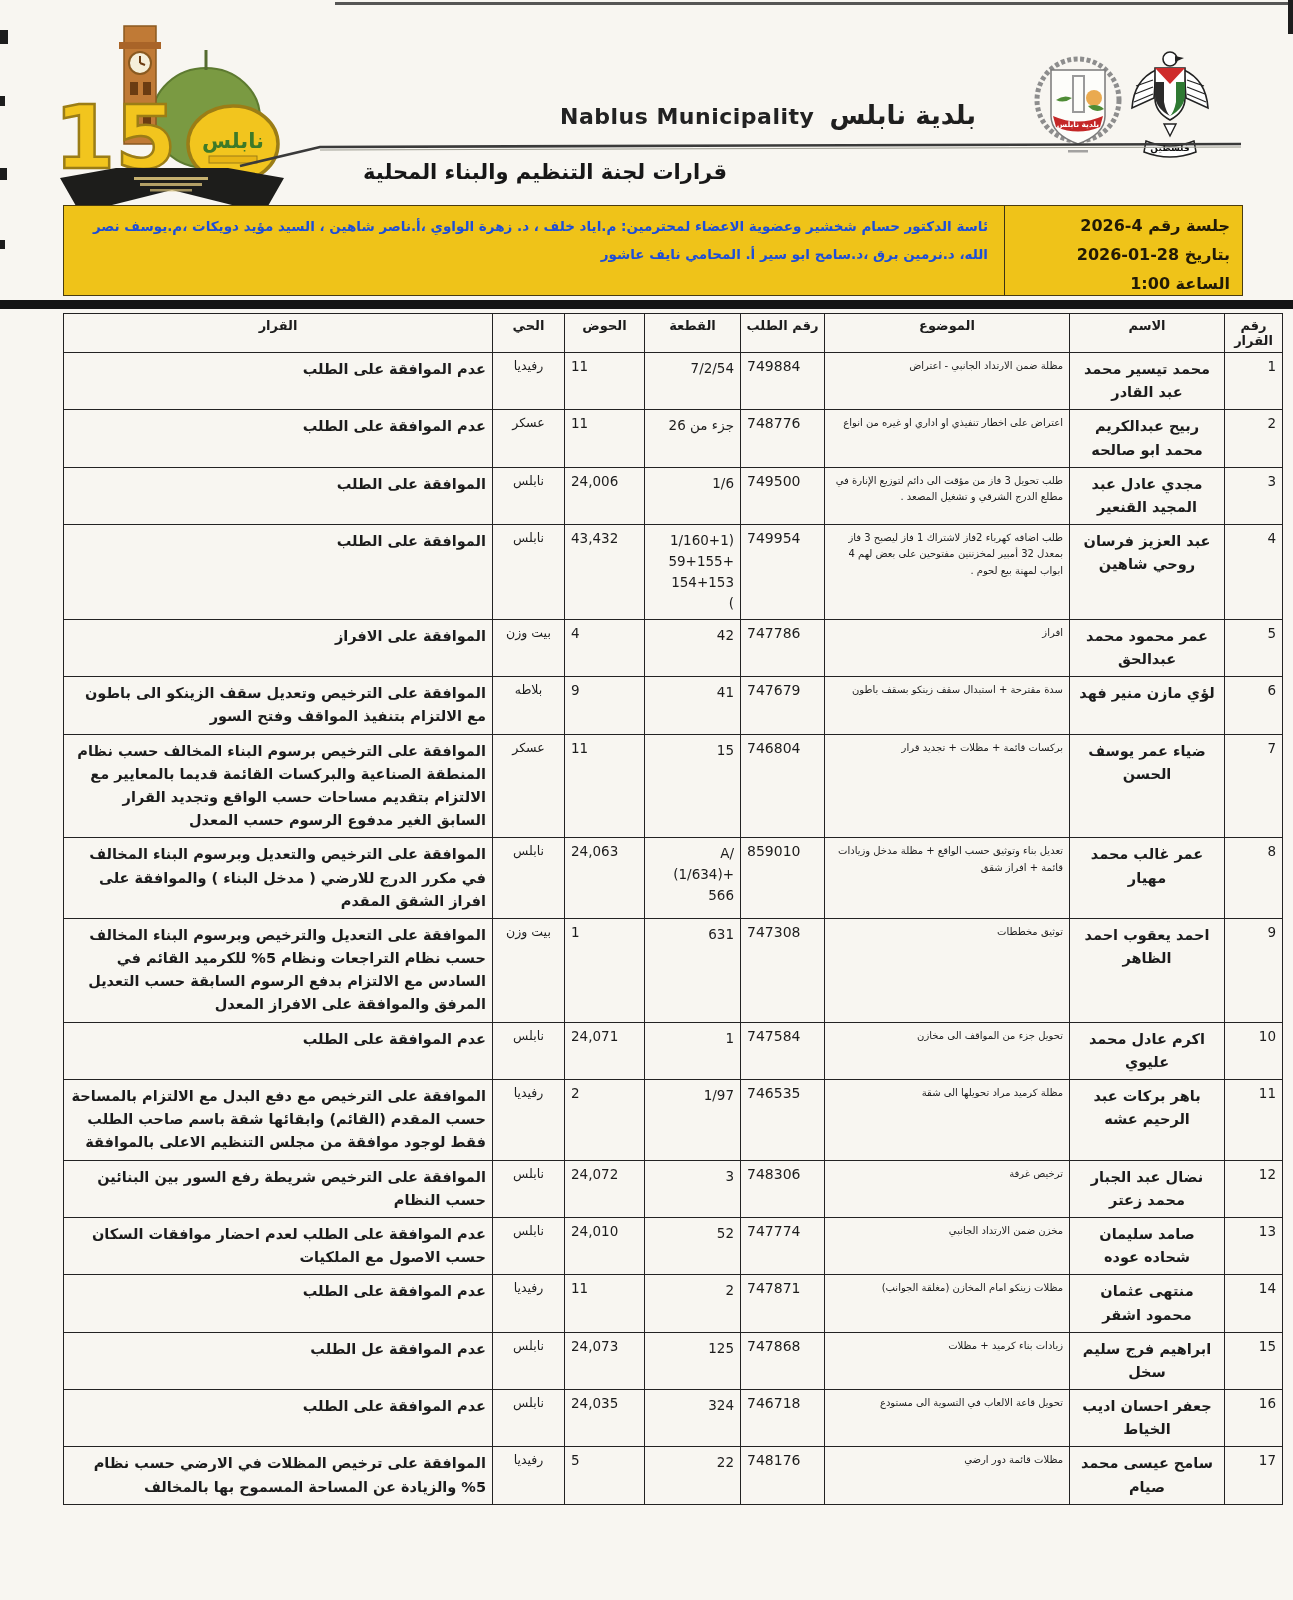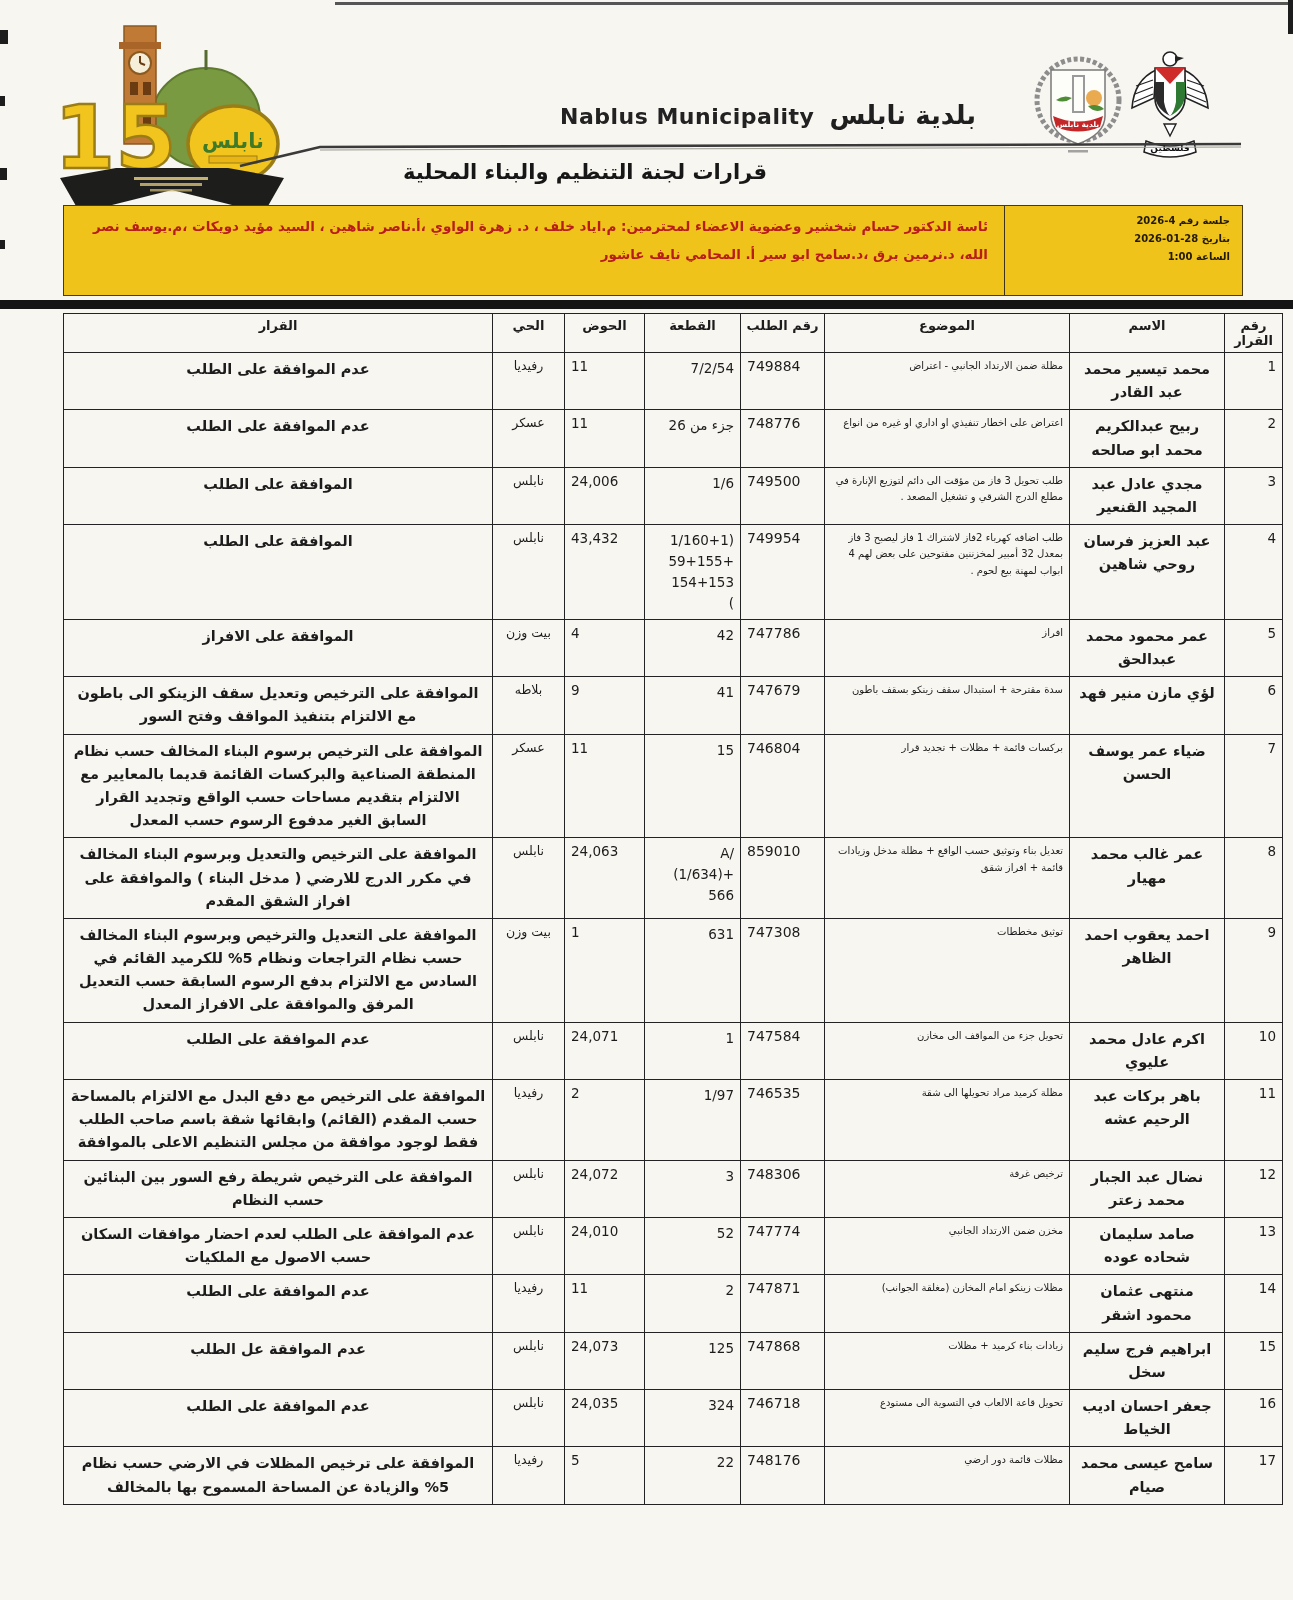--- a/index.html
+++ b/index.html
@@ -9,41 +9,41 @@
   .artifact{position:absolute;background:#1d1d1d;}
   
   .top-line{position:absolute;top:2px;left:335px;width:958px;height:3px;background:#3a3a3a;opacity:.85;}
   .logo-150{position:absolute;top:16px;left:46px;width:252px;height:200px;}
   .brand{position:absolute;top:100px;left:560px;width:470px;text-align:left;direction:ltr;white-space:nowrap;}
   .brand .en{font-size:22px;font-weight:bold;color:#222;letter-spacing:.5px;}
   .brand .ar{font-size:26px;font-weight:bold;color:#1f1f1f;margin-left:10px;}
   .crest{position:absolute;top:50px;left:1032px;width:92px;height:115px;}
   .eagle{position:absolute;top:46px;left:1126px;width:88px;height:118px;}
   .swoosh{position:absolute;top:138px;left:238px;width:1005px;height:32px;}
-  .doc-title{position:absolute;top:160px;left:0;width:1090px;text-align:center;font-size:21px;font-weight:bold;color:#171717;padding-left:40px;}
+  .doc-title{position:absolute;top:160px;left:0;width:1090px;text-align:center;font-size:21px;font-weight:bold;color:#171717;}
   
   .session-bar{position:absolute;top:205px;left:63px;width:1180px;height:91px;display:flex;direction:rtl;background:#efc319;border:1.5px solid #4a3c10;box-sizing:border-box;}
-  .session-meta{width:238px;box-sizing:border-box;border-left:1.5px solid #3c3214;padding:6px 12px 4px 6px;font-weight:bold;font-size:10px;line-height:1.8;color:#221a06;text-align:right;direction:rtl;}
-  .session-attendees{flex:1;box-sizing:border-box;padding:7px 16px 12px 12px;font-weight:bold;font-size:13.5px;line-height:2.05;color:#b91c1c;text-align:right;direction:rtl;}
+  .session-meta{width:238px;box-sizing:border-box;border-left:1.5px solid #3c3214;padding:6px 12px 4px 6px;font-weight:bold;font-size:16px;line-height:1.8;color:#221a06;text-align:right;direction:rtl;}
+  .session-attendees{flex:1;box-sizing:border-box;padding:7px 16px 12px 12px;font-weight:bold;font-size:13.5px;line-height:2.05;color:#1d4ed8;text-align:right;direction:rtl;}
   
   .black-band{position:absolute;top:300px;left:0;width:1293px;height:9px;background:#141414;}
   
   .tbl-wrap{position:absolute;top:313px;left:63px;width:1219px;}
   table.decisions{width:1219px;border-collapse:collapse;table-layout:fixed;direction:rtl;}
   table.decisions th,table.decisions td{border:1.6px solid #232323;vertical-align:top;padding:5px 6px;box-sizing:border-box;}
   table.decisions th{font-size:13px;font-weight:bold;text-align:center;padding:4px 3px;height:26px;margin-top:18px;}
   th.c-no{font-size:11px;padding:6px 1px;}
   td.c-no{font-size:13.5px;text-align:right;padding-right:5px;}
   td.c-name{font-size:14.5px;font-weight:bold;text-align:center;line-height:1.6;}
   td.c-subject{font-size:10px;text-align:right;line-height:1.62;}
   td.c-req{font-size:14px;text-align:left;direction:ltr;padding-left:4px;}
   td.c-parcel{font-size:13.5px;text-align:right;white-space:pre-line;line-height:1.55;padding-left:4px;}
   td.c-basin{font-size:13.5px;text-align:left;direction:ltr;padding-left:4px;}
   td.c-district{font-size:12.5px;text-align:center;}
-  td.c-decision{font-size:14.5px;font-weight:bold;text-align:center;line-height:1.6;padding:5px 58px 5px 14px;}
+  td.c-decision{font-size:14.5px;font-weight:bold;text-align:right;line-height:1.6;padding:5px 58px 5px 14px;}
   th.h-req,th.h-parcel,th.h-basin{text-align:left;padding-left:8px;direction:ltr;}
 </style>
 </head>
 <body>
 
 <div class="page">
 
   <div class="top-line"></div>
   <div class="artifact" style="top:30px;left:0;width:8px;height:14px;"></div>
   <div class="artifact" style="top:96px;left:0;width:5px;height:10px;"></div>

